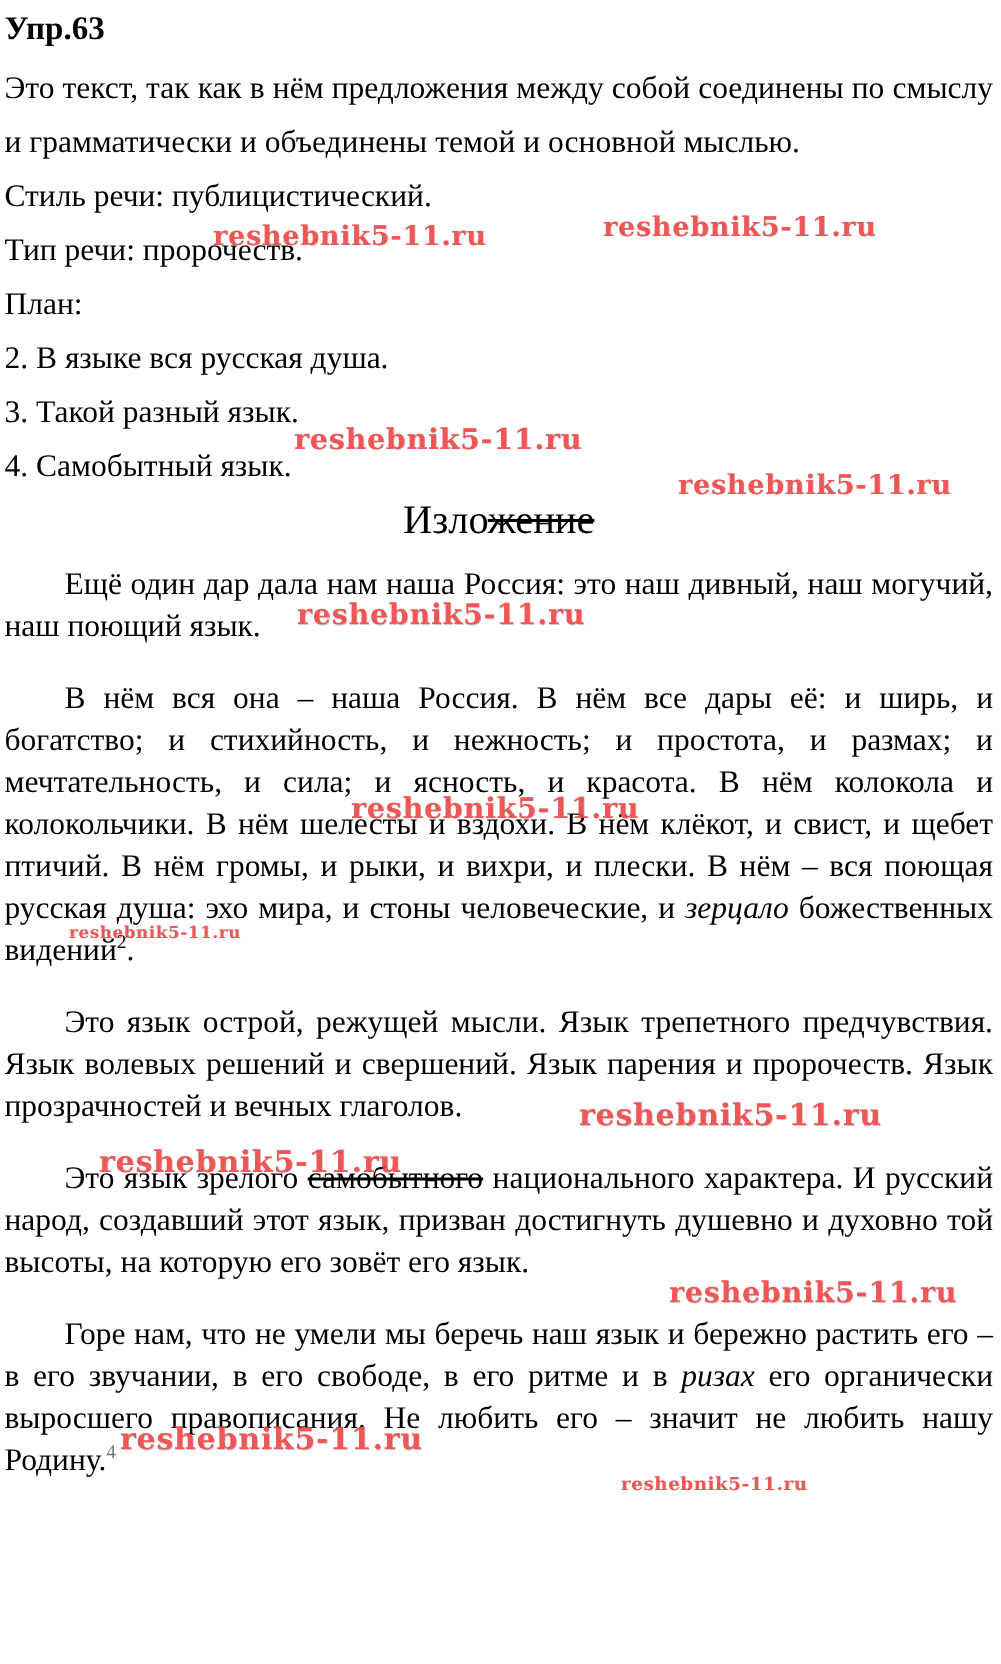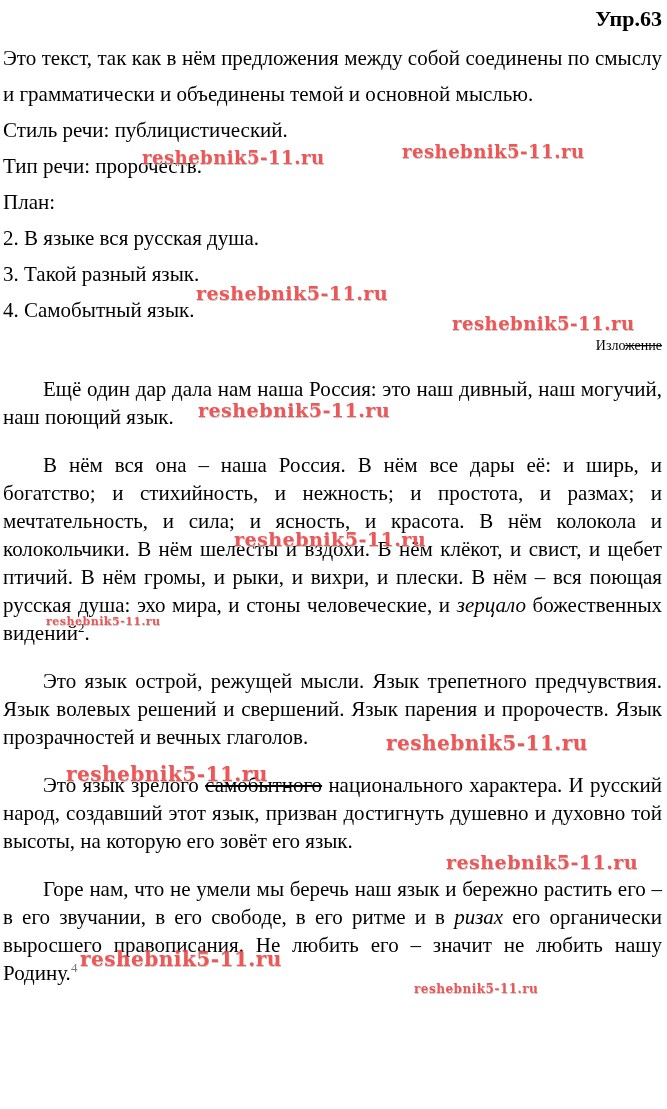--- a/index.html
+++ b/index.html
@@ -12,31 +12,30 @@
     color: #000000;
     font-family: "Liberation Serif", serif;
     box-sizing: border-box;
     padding: 4px 5px 0 3px;
   }
   .title {
     font-size: 22px;
     font-weight: bold;
     line-height: 30px;
     margin: 0 0 6px 0;
-    text-align: right;
   }
   p { margin: 0; text-align: justify; }
   .top {
     font-size: 21px;
     line-height: 36px;
   }
   .heading {
-    font-size: 14px;
+    font-size: 27px;
     line-height: 36px;
-    text-align: right;
+    text-align: center;
   }
   .essay {
     font-size: 21px;
     line-height: 28px;
     text-indent: 40px;
     margin-top: 20px;
   }
   .essay.first { margin-top: 11px; }
   .struck { text-decoration: line-through; }
   i { font-style: italic; }

